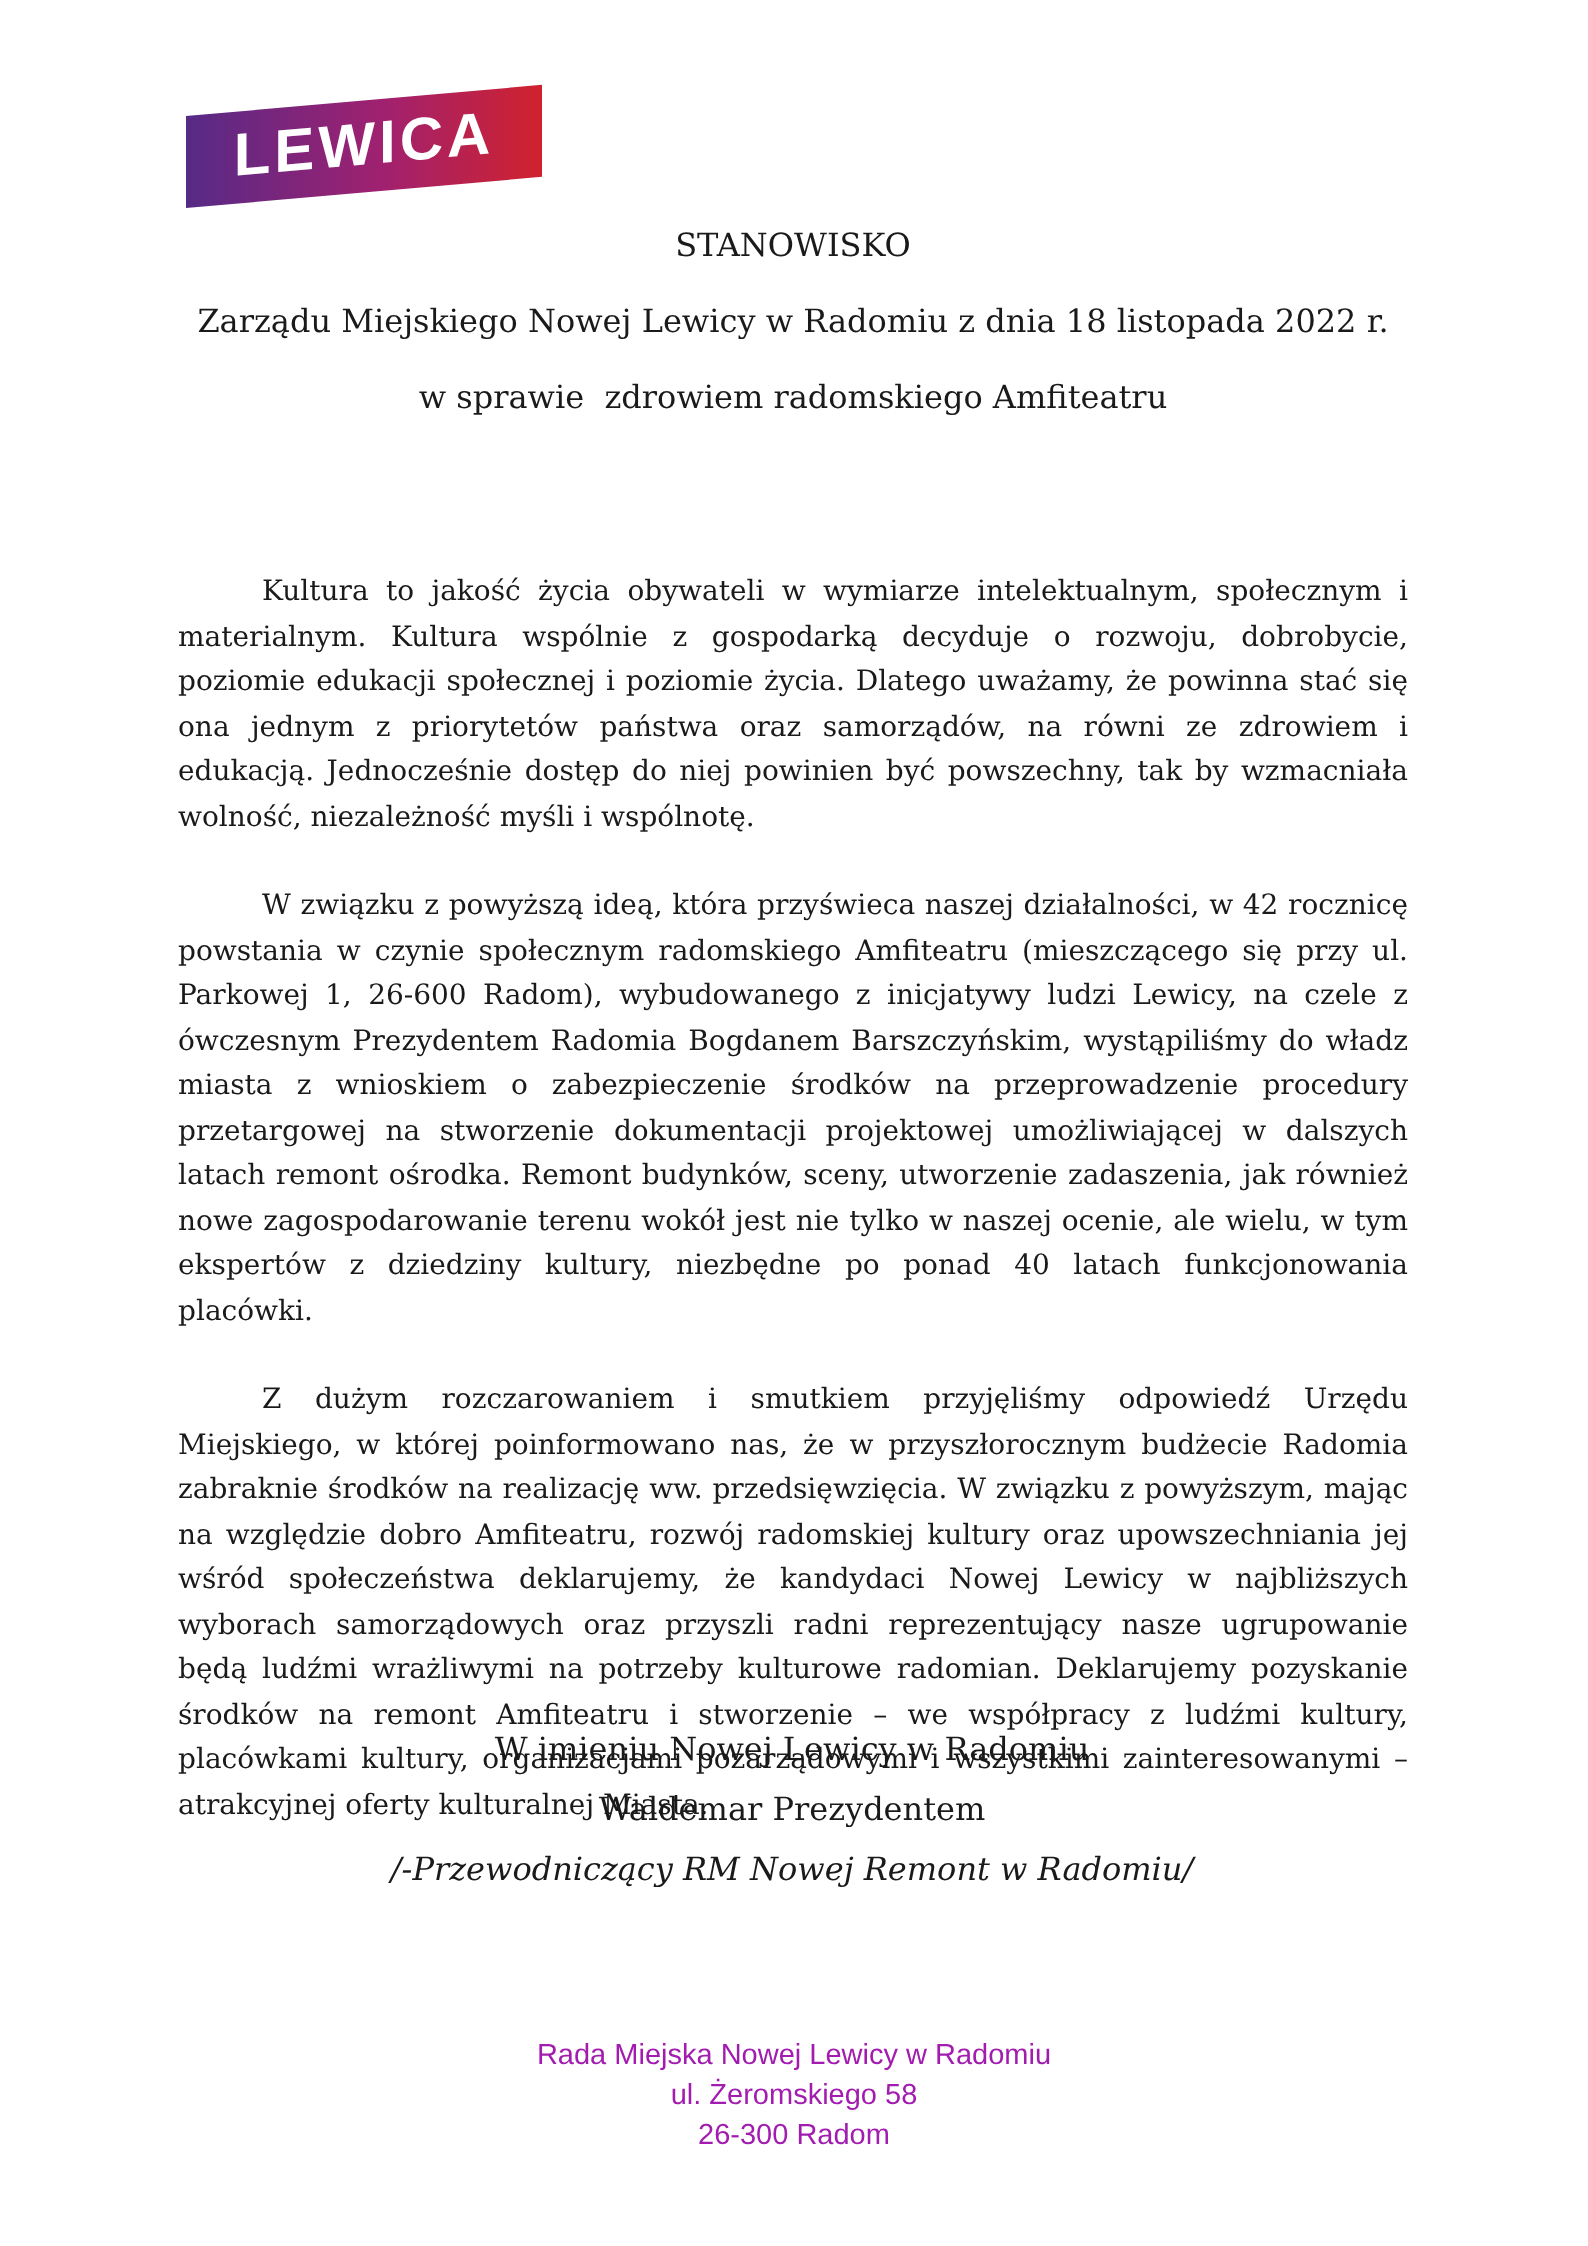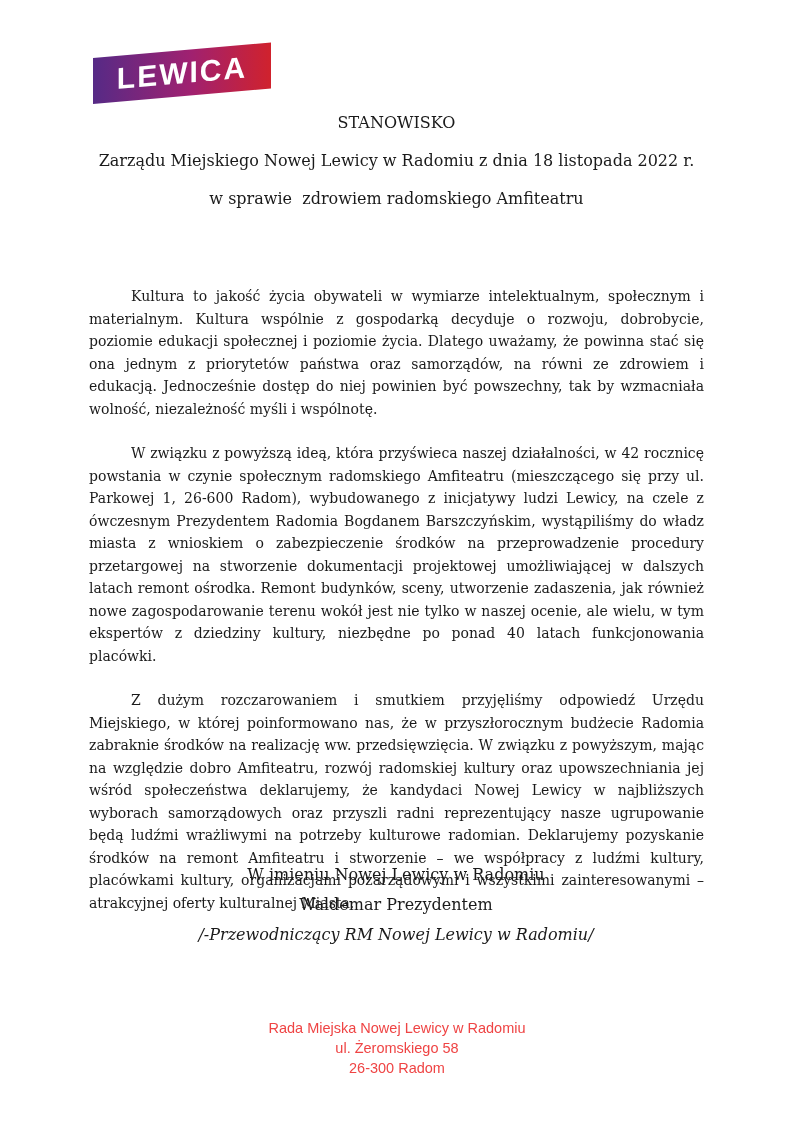--- a/index.html
+++ b/index.html
@@ -86,21 +86,21 @@
   
   .footer {
     position: absolute;
     top: 1018px;
     left: 0;
     width: 794px;
     text-align: center;
     font-family: "Liberation Sans", "DejaVu Sans", sans-serif;
     font-size: 14.5px;
     line-height: 20px;
-    color: #ef4444;
+    color: #a21caf;
   }
 </style>
 </head>
 <body>
 
 <div class="page">
 
   <div class="logo-band" style="background: linear-gradient(90deg, rgb(86, 42, 134) 0%, rgb(160, 33, 112) 55%, rgb(208, 34, 45) 100%);">
     <span class="logo-text" style="color: rgb(255, 255, 255);">LEWICA</span>
   </div>
@@ -113,21 +113,21 @@
 
   <div class="doc-body">
     <p>Kultura to jakość życia obywateli w wymiarze intelektualnym, społecznym i materialnym. Kultura wspólnie z gospodarką decyduje o rozwoju, dobrobycie, poziomie edukacji społecznej i poziomie życia. Dlatego uważamy, że powinna stać się ona jednym z priorytetów państwa oraz samorządów, na równi ze zdrowiem i edukacją. Jednocześnie dostęp do niej powinien być powszechny, tak by wzmacniała wolność, niezależność myśli i wspólnotę.</p>
     <p>W związku z powyższą ideą, która przyświeca naszej działalności, w 42 rocznicę powstania w czynie społecznym radomskiego Amfiteatru (mieszczącego się przy ul. Parkowej 1, 26-600 Radom), wybudowanego z inicjatywy ludzi Lewicy, na czele z ówczesnym Prezydentem Radomia Bogdanem Barszczyńskim, wystąpiliśmy do władz miasta z wnioskiem o zabezpieczenie środków na przeprowadzenie procedury przetargowej na stworzenie dokumentacji projektowej umożliwiającej w dalszych latach remont ośrodka. Remont budynków, sceny, utworzenie zadaszenia, jak również nowe zagospodarowanie terenu wokół jest nie tylko w naszej ocenie, ale wielu, w tym ekspertów z dziedziny kultury, niezbędne po ponad 40 latach funkcjonowania placówki.</p>
     <p>Z dużym rozczarowaniem i smutkiem przyjęliśmy odpowiedź Urzędu Miejskiego, w której poinformowano nas, że w przyszłorocznym budżecie Radomia zabraknie środków na realizację ww. przedsięwzięcia. W związku z powyższym, mając na względzie dobro Amfiteatru, rozwój radomskiej kultury oraz upowszechniania jej wśród społeczeństwa deklarujemy, że kandydaci Nowej Lewicy w najbliższych wyborach samorządowych oraz przyszli radni reprezentujący nasze ugrupowanie będą ludźmi wrażliwymi na potrzeby kulturowe radomian. Deklarujemy pozyskanie środków na remont Amfiteatru i stworzenie – we współpracy z ludźmi kultury, placówkami kultury, organizacjami pozarządowymi i wszystkimi zainteresowanymi – atrakcyjnej oferty kulturalnej Miasta.</p>
   </div>
 
   <div class="signature">
     <div>W imieniu Nowej Lewicy w Radomiu</div>
     <div>Waldemar Prezydentem</div>
-    <div class="sig-role">/-Przewodniczący RM Nowej Lewicy w Radomiu/</div>
+    <div class="sig-role">/-Przewodniczący RM Nowej Remont w Radomiu/</div>
   </div>
 
   <div class="footer">
     <div>Rada Miejska Nowej Lewicy w Radomiu</div>
     <div>ul. Żeromskiego 58</div>
     <div>26-300 Radom</div>
   </div>
 
 </div>
 

